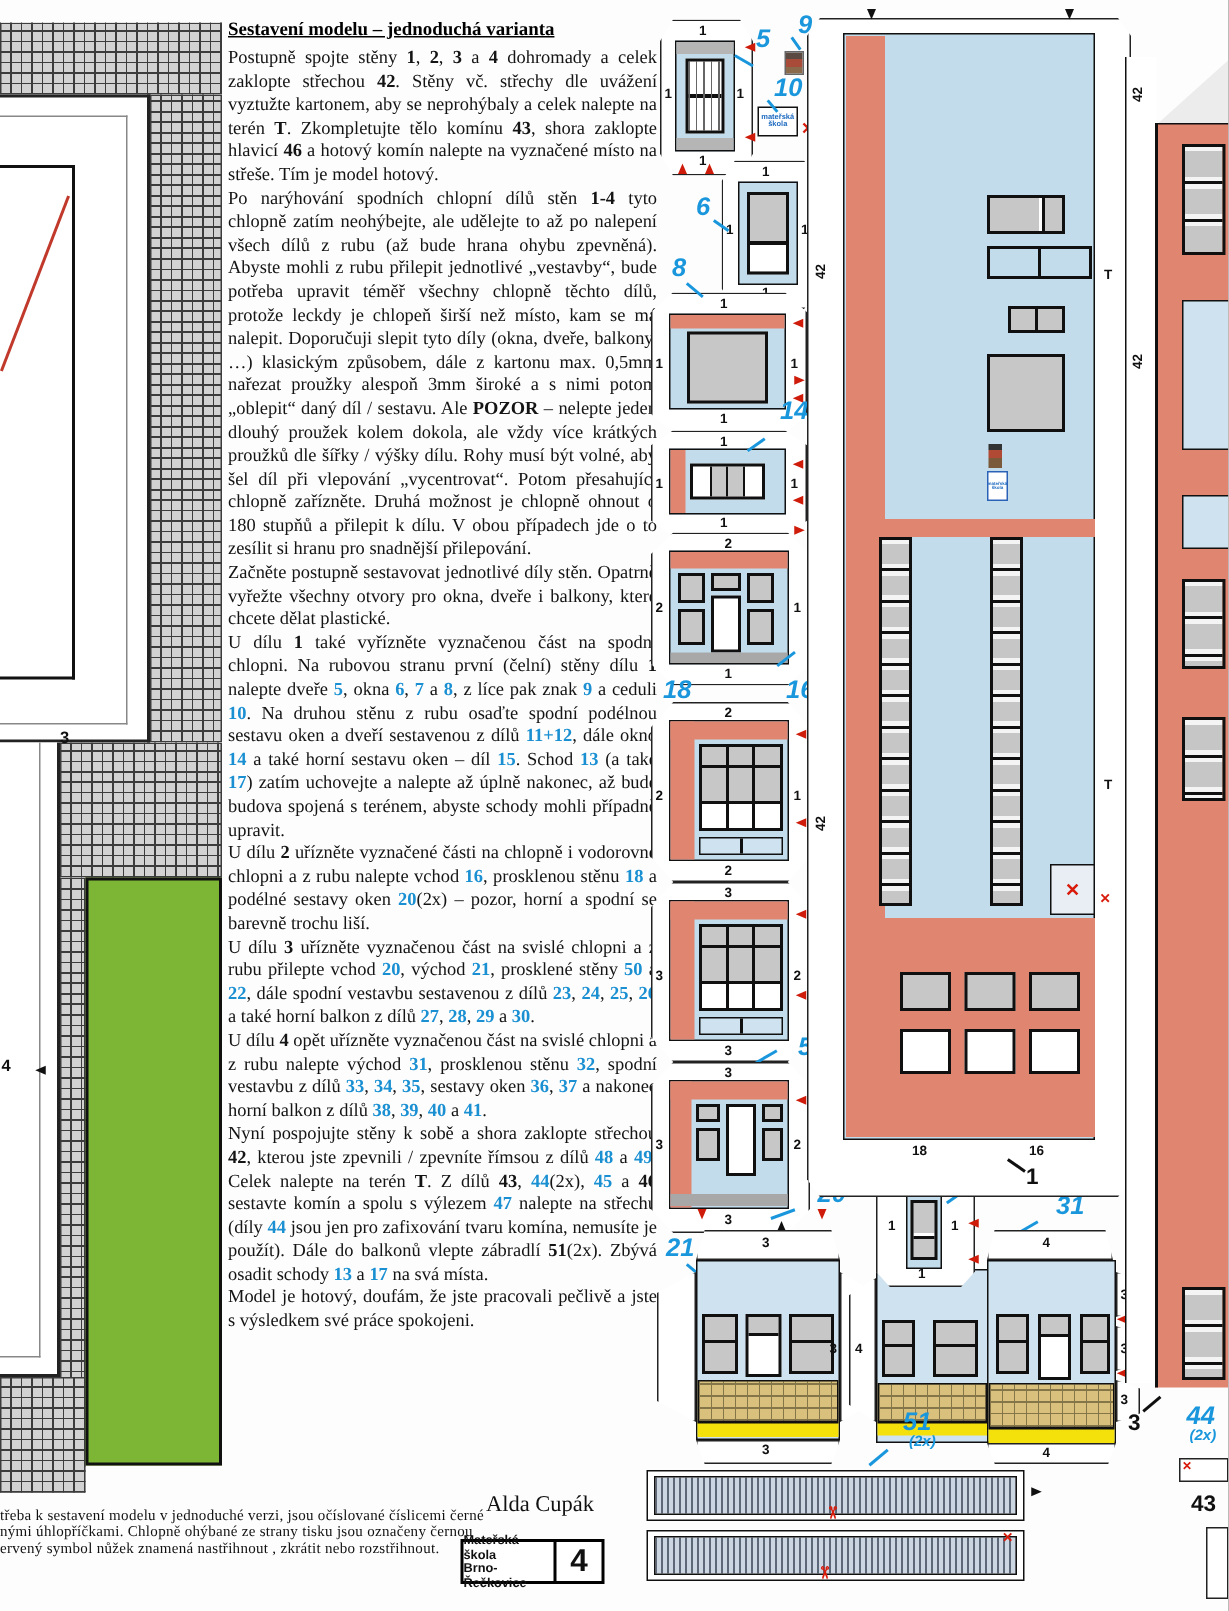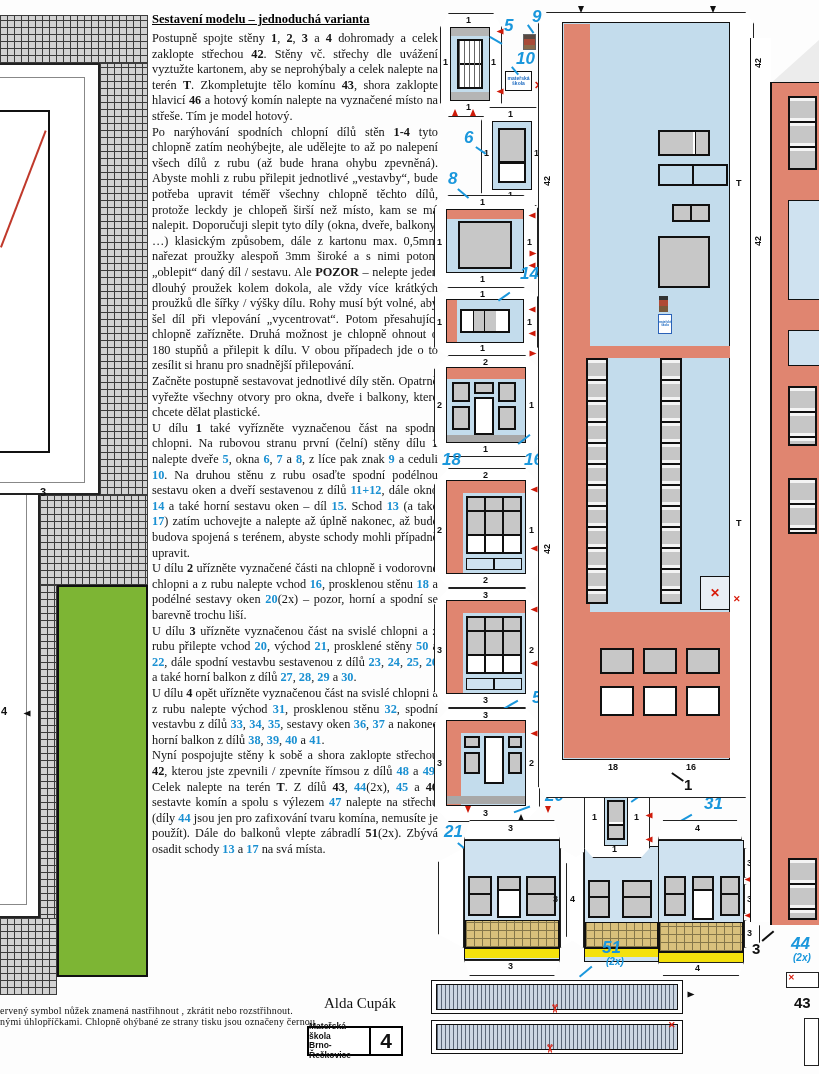--- a/index.html
+++ b/index.html
@@ -101,35 +101,37 @@
   <div class="instr">
     <h3>Sestavení modelu – jednoduchá varianta</h3>
     <p><span>Postupně spojte stěny </span><span class="seg-b">1</span><span>, </span><span class="seg-b">2</span><span>, </span><span class="seg-b">3</span><span> a </span><span class="seg-b">4</span><span> dohromady a celek zaklopte střechou </span><span class="seg-b">42</span><span>. Stěny vč. střechy dle uvážení vyztužte kartonem, aby se neprohýbaly a celek nalepte na terén </span><span class="seg-b">T</span><span>. Zkompletujte tělo komínu </span><span class="seg-b">43</span><span>, shora zaklopte hlavicí </span><span class="seg-b">46</span><span> a hotový komín nalepte na vyznačené místo na střeše. Tím je model hotový.</span></p>
     <p><span>Po narýhování spodních chlopní dílů stěn </span><span class="seg-b">1-4</span><span> tyto chlopně zatím neohýbejte, ale udělejte to až po nalepení všech dílů z rubu (až bude hrana ohybu zpevněná). Abyste mohli z rubu přilepit jednotlivé „vestavby“, bude potřeba upravit téměř všechny chlopně těchto dílů, protože leckdy je chlopeň širší než místo, kam se má nalepit. Doporučuji slepit tyto díly (okna, dveře, balkony, …) klasickým způsobem, dále z kartonu max. 0,5mm nařezat proužky alespoň 3mm široké a s nimi potom „oblepit“ daný díl / sestavu. Ale </span><span class="seg-b">POZOR</span><span> – nelepte jeden dlouhý proužek kolem dokola, ale vždy více krátkých proužků dle šířky / výšky dílu. Rohy musí být volné, aby šel díl při vlepování „vycentrovat“. Potom přesahující chlopně zařízněte. Druhá možnost je chlopně ohnout o 180 stupňů a přilepit k dílu. V obou případech jde o to zesílit si hranu pro snadnější přilepování.</span></p>
     <p><span>Začněte postupně sestavovat jednotlivé díly stěn. Opatrně vyřežte všechny otvory pro okna, dveře i balkony, které chcete dělat plastické.</span></p>
     <p><span>U dílu </span><span class="seg-b">1</span><span> také vyřízněte vyznačenou část na spodní chlopni. Na rubovou stranu první (čelní) stěny dílu </span><span class="seg-b">1</span><span> nalepte dveře </span><span class="seg-n">5</span><span>, okna </span><span class="seg-n">6</span><span>, </span><span class="seg-n">7</span><span> a </span><span class="seg-n">8</span><span>, z líce pak znak </span><span class="seg-n">9</span><span> a ceduli </span><span class="seg-n">10</span><span>. Na druhou stěnu z rubu osaďte spodní podélnou sestavu oken a dveří sestavenou z dílů </span><span class="seg-n">11+12</span><span>, dále okno </span><span class="seg-n">14</span><span> a také horní sestavu oken – díl </span><span class="seg-n">15</span><span>. Schod </span><span class="seg-n">13</span><span> (a také </span><span class="seg-n">17</span><span>) zatím uchovejte a nalepte až úplně nakonec, až bude budova spojená s terénem, abyste schody mohli případně upravit.</span></p>
     <p><span>U dílu </span><span class="seg-b">2</span><span> uřízněte vyznačené části na chlopně i vodorovné chlopni a z rubu nalepte vchod </span><span class="seg-n">16</span><span>, prosklenou stěnu </span><span class="seg-n">18</span><span> a podélné sestavy oken </span><span class="seg-n">20</span><span>(2x) – pozor, horní a spodní se barevně trochu liší.</span></p>
     <p><span>U dílu </span><span class="seg-b">3</span><span> uřízněte vyznačenou část na svislé chlopni a z rubu přilepte vchod </span><span class="seg-n">20</span><span>, východ </span><span class="seg-n">21</span><span>, prosklené stěny </span><span class="seg-n">50</span><span> a </span><span class="seg-n">22</span><span>, dále spodní vestavbu sestavenou z dílů </span><span class="seg-n">23</span><span>, </span><span class="seg-n">24</span><span>, </span><span class="seg-n">25</span><span>, </span><span class="seg-n">26</span><span> a také horní balkon z dílů </span><span class="seg-n">27</span><span>, </span><span class="seg-n">28</span><span>, </span><span class="seg-n">29</span><span> a </span><span class="seg-n">30</span><span>.</span></p>
     <p><span>U dílu </span><span class="seg-b">4</span><span> opět uřízněte vyznačenou část na svislé chlopni a z rubu nalepte východ </span><span class="seg-n">31</span><span>, prosklenou stěnu </span><span class="seg-n">32</span><span>, spodní vestavbu z dílů </span><span class="seg-n">33</span><span>, </span><span class="seg-n">34</span><span>, </span><span class="seg-n">35</span><span>, sestavy oken </span><span class="seg-n">36</span><span>, </span><span class="seg-n">37</span><span> a nakonec horní balkon z dílů </span><span class="seg-n">38</span><span>, </span><span class="seg-n">39</span><span>, </span><span class="seg-n">40</span><span> a </span><span class="seg-n">41</span><span>.</span></p>
     <p><span>Nyní pospojujte stěny k sobě a shora zaklopte střechou </span><span class="seg-b">42</span><span>, kterou jste zpevnili / zpevníte římsou z dílů </span><span class="seg-n">48</span><span> a </span><span class="seg-n">49</span><span>. Celek nalepte na terén </span><span class="seg-b">T</span><span>. Z dílů </span><span class="seg-b">43</span><span>, </span><span class="seg-n">44</span><span>(2x), </span><span class="seg-n">45</span><span> a </span><span class="seg-b">46</span><span> sestavte komín a spolu s výlezem </span><span class="seg-n">47</span><span> nalepte na střechu (díly </span><span class="seg-n">44</span><span> jsou jen pro zafixování tvaru komína, nemusíte je použít). Dále do balkonů vlepte zábradlí </span><span class="seg-b">51</span><span>(2x). Zbývá osadit schody </span><span class="seg-n">13</span><span> a </span><span class="seg-n">17</span><span> na svá místa.</span></p>
+    <p><span>Model je hotový, doufám, že jste pracovali pečlivě a jste s výsledkem své práce spokojeni.</span></p>
   </div>
 
   <div class="author">Alda Cupák</div>
 
   <div class="stamp">
     <div class="nm">
       <div>Mateřská škola</div>
       <div>Brno-Řečkovice</div>
     </div>
     <div class="no">4</div>
   </div>
 
   <div class="smallprint">
+    <div>třeba k sestavení modelu v jednoduché verzi, jsou očíslované číslicemi černé</div>
+    <div>nými úhlopříčkami. Chlopně ohýbané ze strany tisku jsou označeny černou</div>
     <div>ervený symbol nůžek znamená nastřihnout , zkrátit nebo rozstřihnout.</div>
-    <div>nými úhlopříčkami. Chlopně ohýbané ze strany tisku jsou označeny černou</div>
   </div>
 
   <section>
 
     <div class="oct" style="left:440px;top:13px;width:60px;height:102px;"></div>
     <div class="pbody" style="left:450px;top:27px;width:40px;height:74px;"></div>
     <div class="abs" style="left:451px;top:28px;width:38px;height:8px;background:#b5b5b5;"></div>
     <div class="abs" style="left:451px;top:92px;width:38px;height:8px;background:#b5b5b5;"></div>
     <div class="wn white" style="left:457px;top:39px;width:26px;height:50px;background-image:repeating-linear-gradient(90deg,#666 0 1px,transparent 1px 5px),linear-gradient(180deg,transparent 47%,#101010 47% 53%,transparent 53%);"></div>
     <div class="flab" style="left:466px;top:15px;">1</div>

